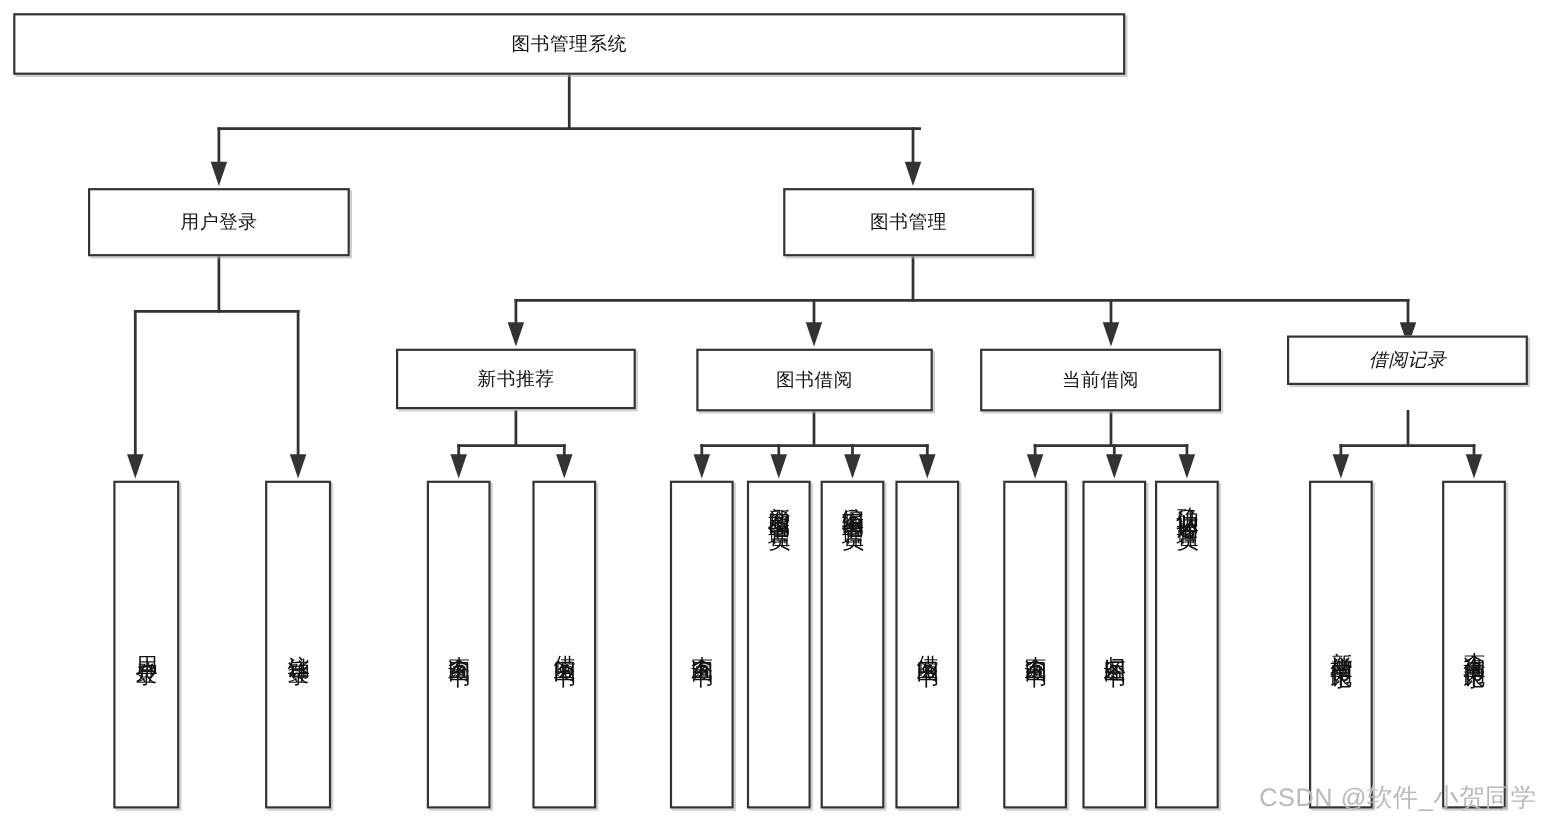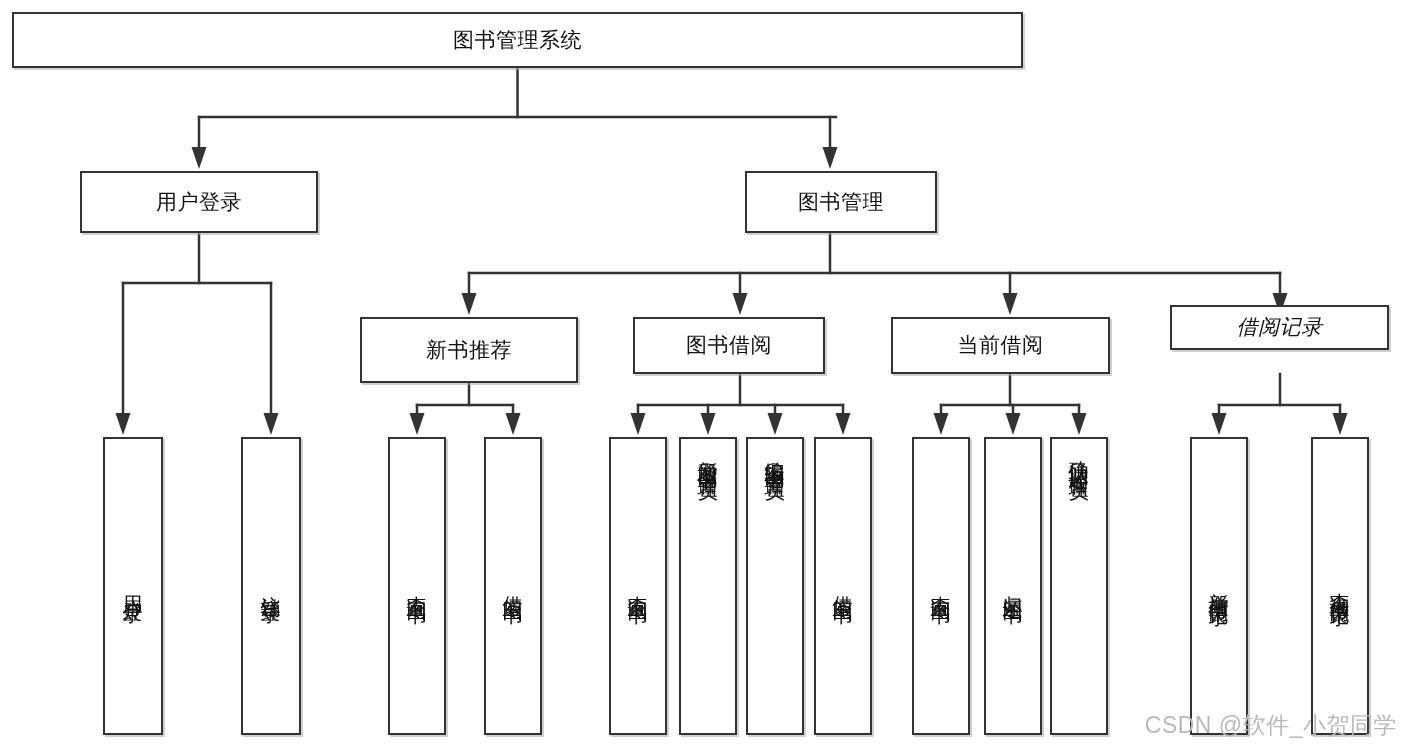--- a/index.html
+++ b/index.html
@@ -32,21 +32,21 @@
     box-sizing: border-box;
     background: #ffffff;
     border: 2px solid #333333;
     box-shadow: 2px 2px 0 rgba(170,170,170,0.55);
     display: flex;
     align-items: center;
     justify-content: center;
     color: #000000;
   }
   .node-label {
-    font-size: 21px;
+    font-size: 17px;
     line-height: 1.05;
     letter-spacing: 0.5px;
     white-space: nowrap;
     color: #111111;
   }
   .node-box.vertical .node-label {
     writing-mode: vertical-rl;
     text-orientation: upright;
     font-size: 20px;
     letter-spacing: 3px;
@@ -134,29 +134,29 @@
     </svg>
 
   <div class="node-box" id="title-node" style="left: 12px; top: 12px; width: 1011px; height: 56px;">
     <span class="node-label">图书管理系统</span>
   </div>
 
   <div id="level2-layer">
       <div class="node-box" style="left: 80px; top: 171px; width: 238px; height: 62px;">
         <span class="node-label">用户登录</span>
       </div>
-      <div class="node-box" style="left: 712px; top: 171px; width: 192px; height: 62px; margin-left: 33px;">
+      <div class="node-box" style="left: 712px; top: 171px; width: 228px; height: 62px;">
         <span class="node-label">图书管理</span>
       </div>
     </div>
   <div id="level3-layer">
-      <div class="node-box" style="left: 360px; top: 317px; width: 218px; height: 66px;">
+      <div class="node-box" style="left: 360px; top: 317px; width: 218px; height: 55px;">
         <span class="node-label">新书推荐</span>
       </div>
-      <div class="node-box" style="left: 633px; top: 317px; width: 192px; height: 57px;">
+      <div class="node-box" style="left: 633px; top: 317px; width: 215px; height: 57px;">
         <span class="node-label">图书借阅</span>
       </div>
       <div class="node-box" style="left: 891px; top: 317px; width: 219px; height: 57px;">
         <span class="node-label">当前借阅</span>
       </div>
       <div class="node-box" style="left: 1170px; top: 305px; width: 219px; height: 45px; font-style: italic;">
         <span class="node-label">借阅记录</span>
       </div>
     </div>
   <div id="leaf-layer">

